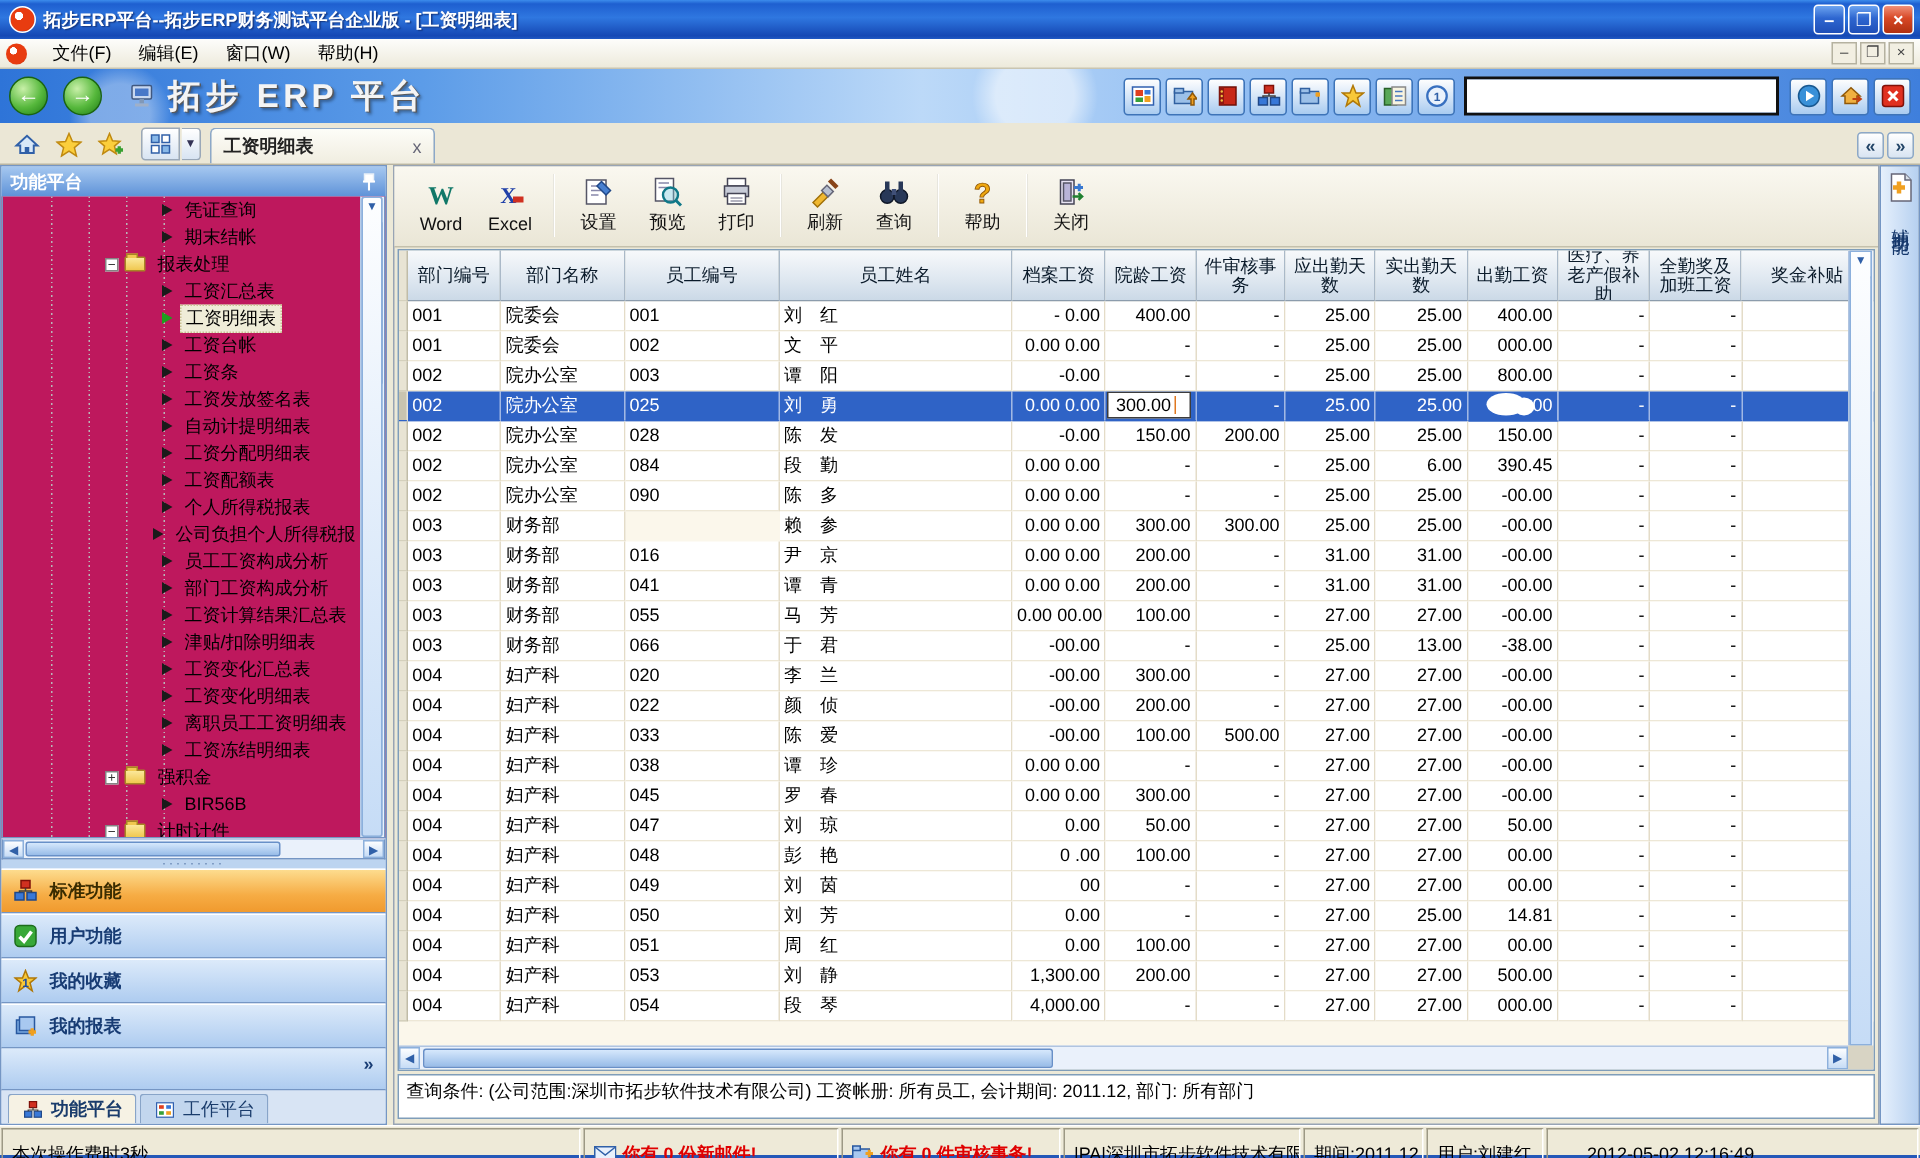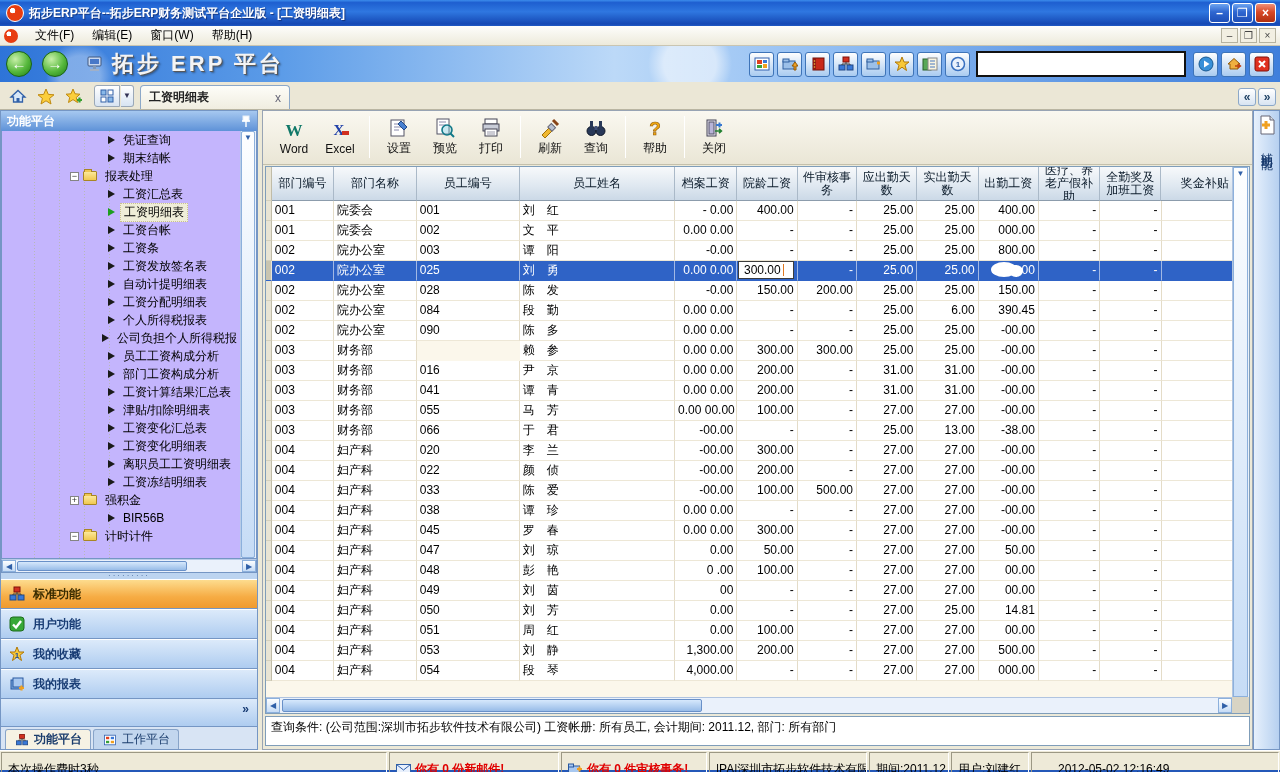--- a/index.html
+++ b/index.html
@@ -70,21 +70,21 @@
     background:linear-gradient(180deg,#fff,#D8E4F2); text-align:center; line-height:16px; color:#246; font-weight:bold; }
 
   
   .main { position:absolute; top:110px; left:0; right:0; bottom:22px; display:flex; }
 
   
   .sidebar { width:258px; background:#DCE9F8; border:1px solid #7596C4; display:flex; flex-direction:column; }
   .sb-head { height:20px; background:linear-gradient(180deg,#A6C8F0,#5E92D8); color:#fff; font-weight:bold;
     display:flex; align-items:center; padding:0 6px; }
   .sb-head .pin { margin-left:auto; }
-  .tree-wrap { position:relative; flex:1; background:#c4b5fd; border:1px solid #7596C4; border-top:0; overflow:hidden; }
+  .tree-wrap { position:relative; flex:1; background:#be185d; border:1px solid #7596C4; border-top:0; overflow:hidden; }
   .tree { position:absolute; inset:0 16px 0 0; overflow:hidden;
     background-image:
       repeating-linear-gradient(to bottom,#B8B8B8 0 1px,transparent 1px 3px),
       repeating-linear-gradient(to bottom,#B8B8B8 0 1px,transparent 1px 3px),
       repeating-linear-gradient(to bottom,#B8B8B8 0 1px,transparent 1px 3px),
       repeating-linear-gradient(to bottom,#B8B8B8 0 1px,transparent 1px 3px);
     background-size:1px 100%,1px 100%,1px 100%,1px 100%;
     background-position:32px 0,57px 0,82px 0,107px 0; background-repeat:no-repeat; }
   .titem { height:18px; display:flex; align-items:center; white-space:nowrap; cursor:default; }
   .titem .lbl { padding:0 3px; }
@@ -398,20 +398,25 @@
             <span class="lbl">自动计提明细表</span>
           </div>
           <div class="titem">
             <span style="width:106px"></span>
             <span class="tri"></span>
             <span class="lbl">工资分配明细表</span>
           </div>
           <div class="titem">
             <span style="width:106px"></span>
             <span class="tri"></span>
+            <span class="lbl">工资配额表</span>
+          </div>
+          <div class="titem">
+            <span style="width:106px"></span>
+            <span class="tri"></span>
             <span class="lbl">个人所得税报表</span>
           </div>
           <div class="titem">
             <span style="width:106px"></span>
             <span class="tri"></span>
             <span class="lbl">公司负担个人所得税报</span>
           </div>
           <div class="titem">
             <span style="width:106px"></span>
             <span class="tri"></span>

